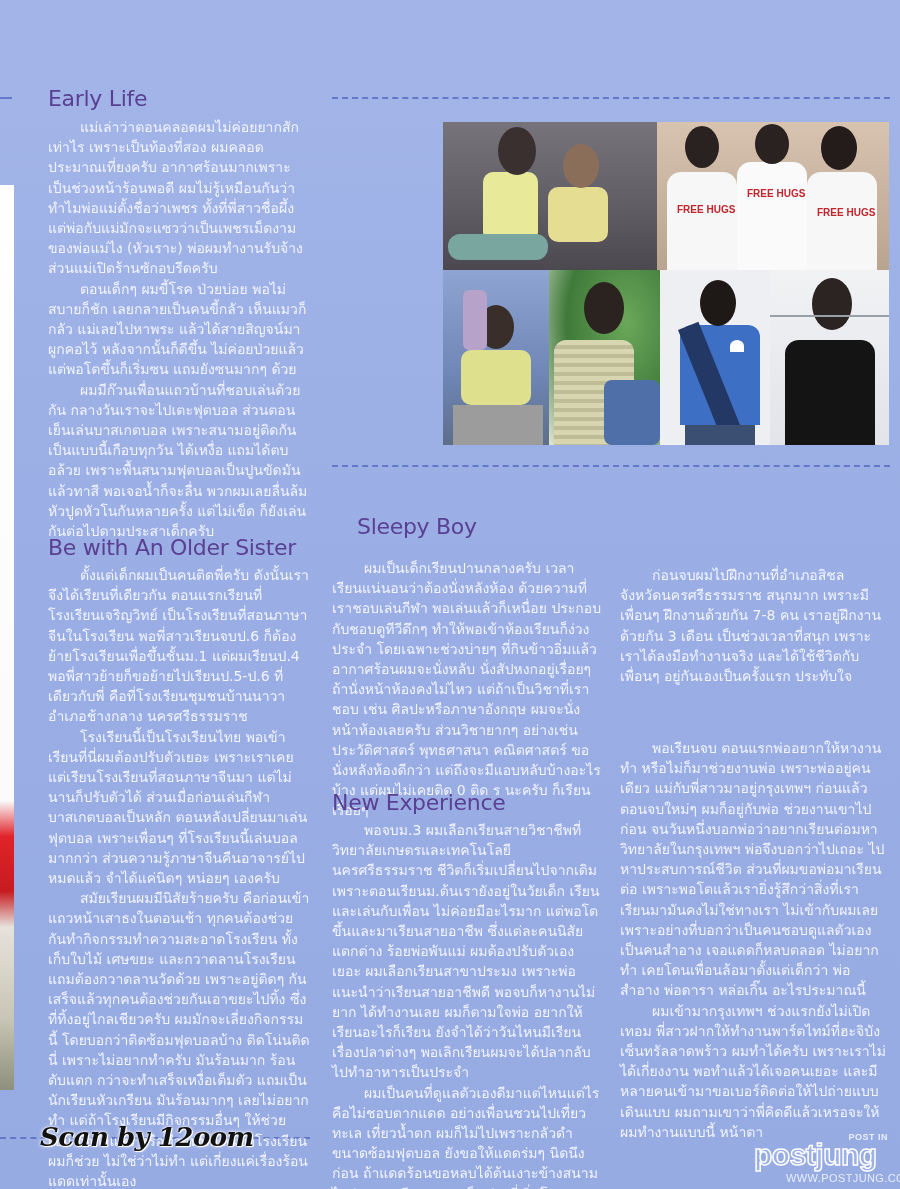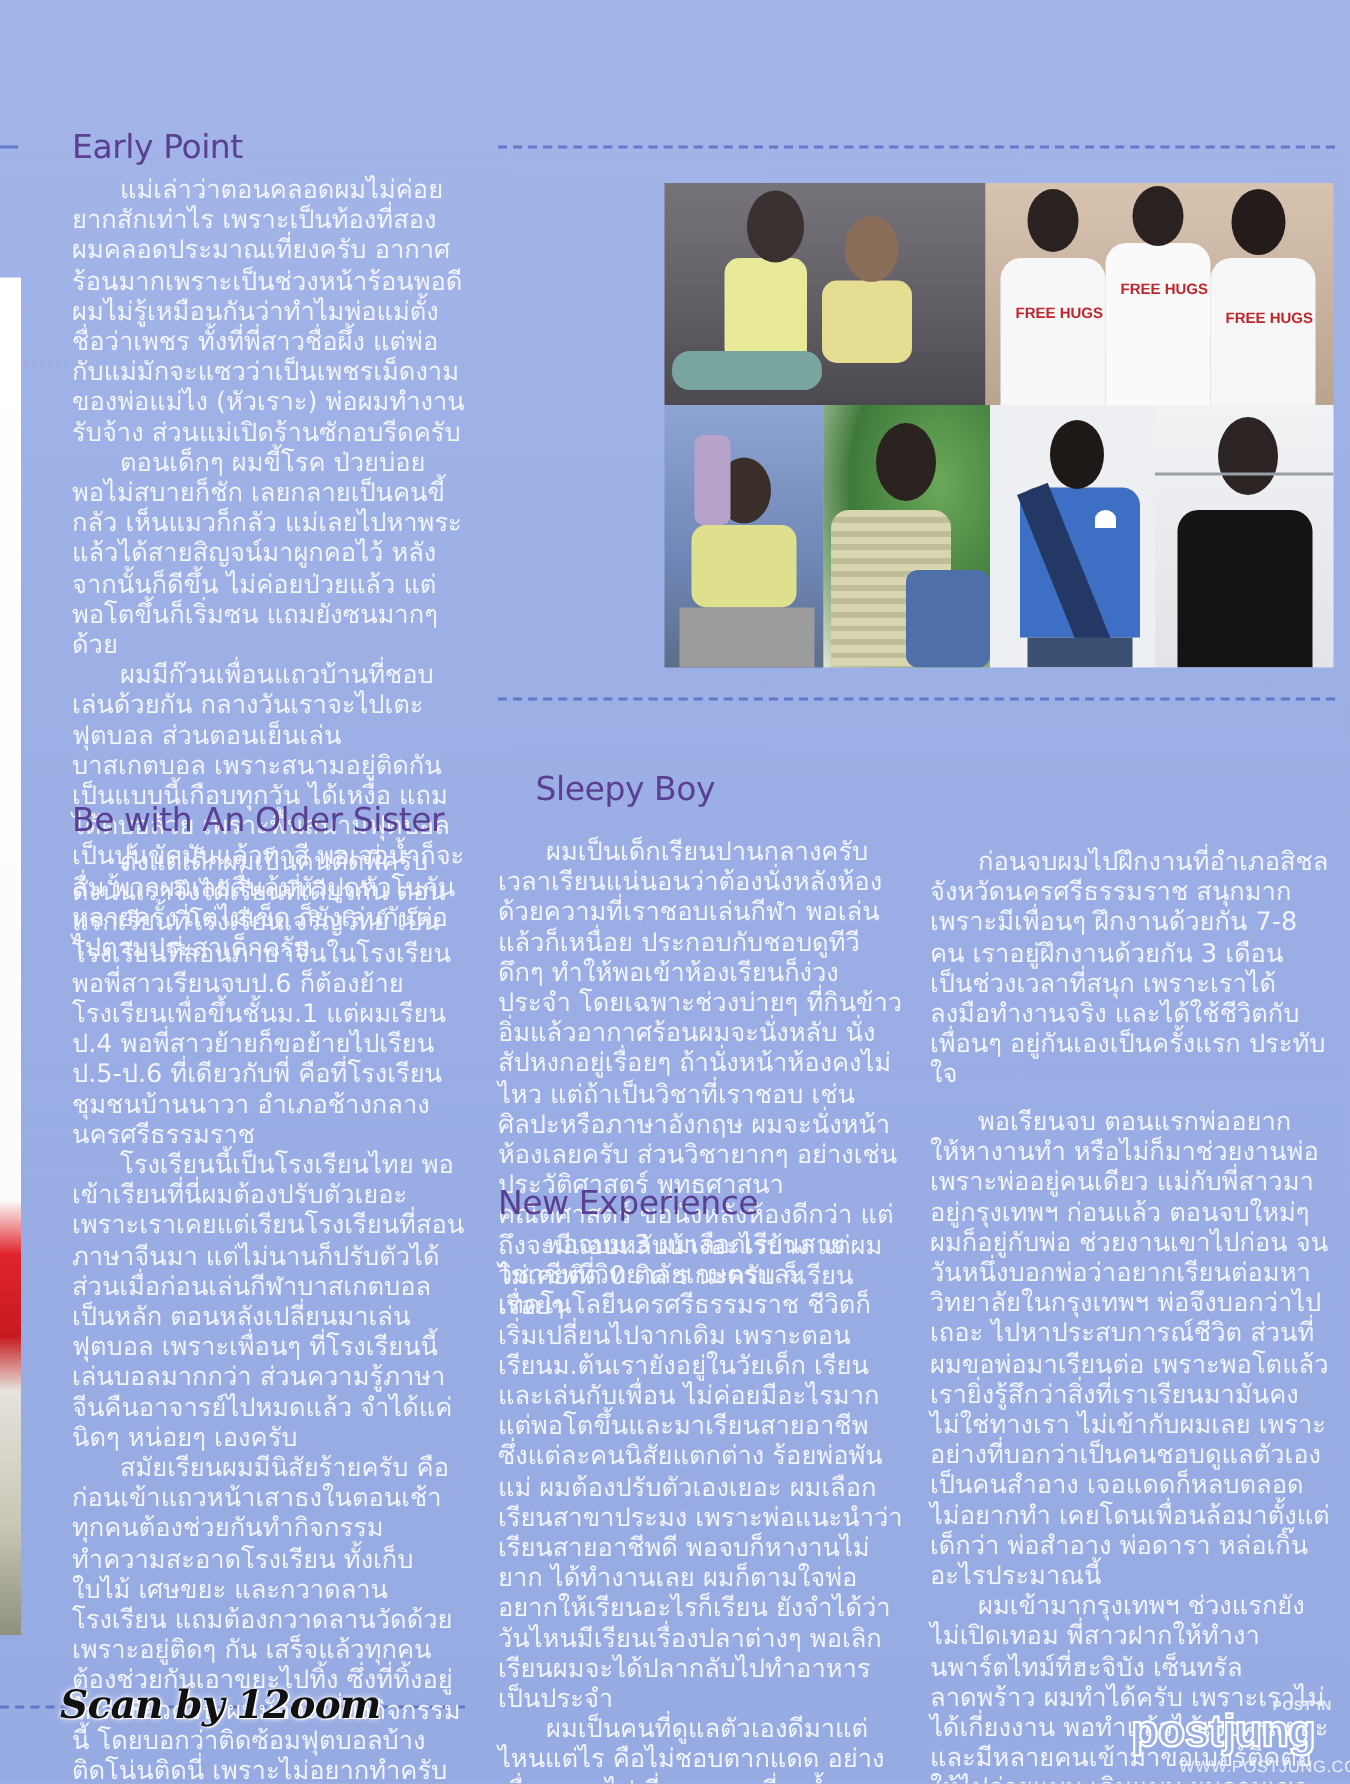--- a/index.html
+++ b/index.html
@@ -6,21 +6,21 @@
   body {
     width:900px; height:1189px; position:relative; overflow:hidden;
     background:#9cb0e6;
     font-family:"DejaVu Sans", sans-serif;
   }
   .page { position:absolute; left:0; top:0; width:900px; height:1189px;
     background: linear-gradient(180deg,#a3b5e8 0%,#9aaee5 50%,#97abe3 100%); }
   .dash { position:absolute; height:0; border-top:2px dashed #5a6fc4; opacity:.85; }
   .heading { position:absolute; color:#5a3f92; font-family:"DejaVu Sans", sans-serif;
     font-weight:normal; letter-spacing:-0.3px; margin:0; white-space:nowrap; }
-  .col { position:absolute; color:#f2f4ff; font-size:17px; line-height:20.2px; }
+  .col { position:absolute; color:#f2f4ff; font-size:14px; line-height:20.2px; }
   .col p { margin:0; text-indent:0; }
   .col p.ind { text-indent:32px; }
   .photo { position:absolute; overflow:hidden; }
   .leftstrip { position:absolute; left:0; top:185px; width:14px; height:905px;
     background:linear-gradient(180deg,#ffffff 0%,#fbfbfb 68%,#e0232a 72%,#c61b20 78%,#e6e2dc 82%,#c8c6b6 92%,#8e8f7c 100%); }
   .scan { position:absolute; left:40px; top:1122px; font-family:"DejaVu Serif", serif;
     font-style:italic; font-weight:bold; font-size:26px; color:#111;
     text-shadow:0 0 2px #fff,0 0 4px #fff, 1px 1px 0 #fff; letter-spacing:-0.5px;text-align:right; }
   .logo { position:absolute; left:750px; top:1128px; width:150px; height:58px; }
   .logo .post-in { position:absolute; right:12px; top:4px; font-size:9px; font-weight:bold;
@@ -36,21 +36,21 @@
 
 <div class="page">
 
   <div class="leftstrip"></div>
 
   <div class="dash" style="left:0;top:97px;width:12px;"></div>
   <div class="dash" style="left:332px;top:97px;width:558px;"></div>
   <div class="dash" style="left:332px;top:465px;width:558px;"></div>
   <div class="dash" style="left:0;top:1137px;width:310px;"></div>
 
-  <h2 class="heading" style="left:48px;top:86px;font-size:22px;">Early Point</h2>
+  <h2 class="heading" style="left:48px;top:86px;font-size:22px;">Early Life</h2>
   <div class="col" style="left:48px;top:117px;width:262px;">
     <p class="ind">แม่เล่าว่าตอนคลอดผมไม่ค่อยยากสักเท่าไร เพราะเป็นท้องที่สอง ผมคลอดประมาณเที่ยงครับ อากาศร้อนมากเพราะเป็นช่วงหน้าร้อนพอดี ผมไม่รู้เหมือนกันว่าทำไมพ่อแม่ตั้งชื่อว่าเพชร ทั้งที่พี่สาวชื่อผึ้ง แต่พ่อกับแม่มักจะแซวว่าเป็นเพชรเม็ดงามของพ่อแม่ไง (หัวเราะ) พ่อผมทำงานรับจ้าง ส่วนแม่เปิดร้านซักอบรีดครับ</p>
     <p class="ind">ตอนเด็กๆ ผมขี้โรค ป่วยบ่อย พอไม่สบายก็ชัก เลยกลายเป็นคนขี้กลัว เห็นแมวก็กลัว แม่เลยไปหาพระ แล้วได้สายสิญจน์มาผูกคอไว้ หลังจากนั้นก็ดีขึ้น ไม่ค่อยป่วยแล้ว แต่พอโตขึ้นก็เริ่มซน แถมยังซนมากๆ ด้วย</p>
     <p class="ind">ผมมีก๊วนเพื่อนแถวบ้านที่ชอบเล่นด้วยกัน กลางวันเราจะไปเตะฟุตบอล ส่วนตอนเย็นเล่นบาสเกตบอล เพราะสนามอยู่ติดกัน เป็นแบบนี้เกือบทุกวัน ได้เหงื่อ แถมได้ตบอล้วย เพราะพื้นสนามฟุตบอลเป็นปูนขัดมันแล้วทาสี พอเจอน้ำก็จะลื่น พวกผมเลยลื่นล้มหัวปูดหัวโนกันหลายครั้ง แต่ไม่เข็ด ก็ยังเล่นกันต่อไปตามประสาเด็กครับ</p>
   </div>
 
   <h2 class="heading" style="left:48px;top:535px;font-size:22px;">Be with An Older Sister</h2>
   <div class="col" style="left:48px;top:565px;width:262px;">
     <p class="ind">ตั้งแต่เด็กผมเป็นคนติดพี่ครับ ดังนั้นเราจึงได้เรียนที่เดียวกัน ตอนแรกเรียนที่โรงเรียนเจริญวิทย์ เป็นโรงเรียนที่สอนภาษาจีนในโรงเรียน พอพี่สาวเรียนจบป.6 ก็ต้องย้ายโรงเรียนเพื่อขึ้นชั้นม.1 แต่ผมเรียนป.4 พอพี่สาวย้ายก็ขอย้ายไปเรียนป.5-ป.6 ที่เดียวกับพี่ คือที่โรงเรียนชุมชนบ้านนาวา อำเภอช้างกลาง นครศรีธรรมราช</p>
     <p class="ind">โรงเรียนนี้เป็นโรงเรียนไทย พอเข้าเรียนที่นี่ผมต้องปรับตัวเยอะ เพราะเราเคยแต่เรียนโรงเรียนที่สอนภาษาจีนมา แต่ไม่นานก็ปรับตัวได้ ส่วนเมื่อก่อนเล่นกีฬาบาสเกตบอลเป็นหลัก ตอนหลังเปลี่ยนมาเล่นฟุตบอล เพราะเพื่อนๆ ที่โรงเรียนนี้เล่นบอลมากกว่า ส่วนความรู้ภาษาจีนคืนอาจารย์ไปหมดแล้ว จำได้แค่นิดๆ หน่อยๆ เองครับ</p>

